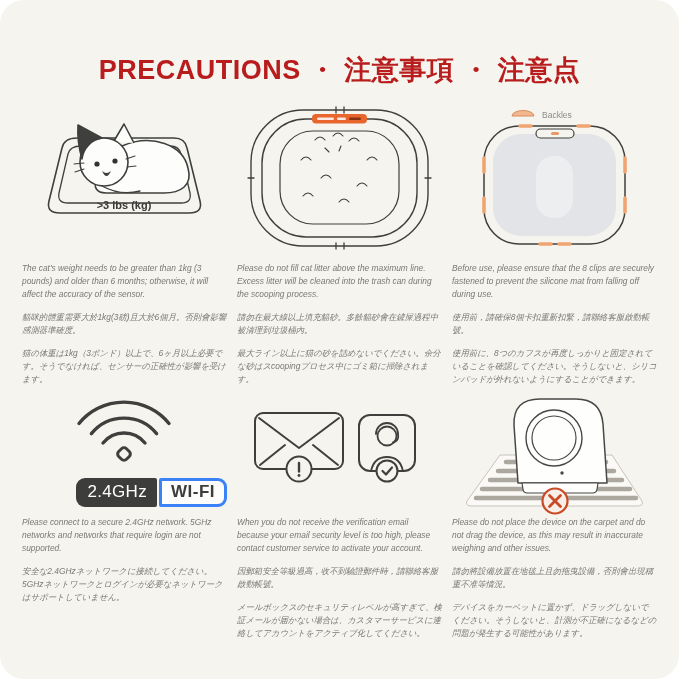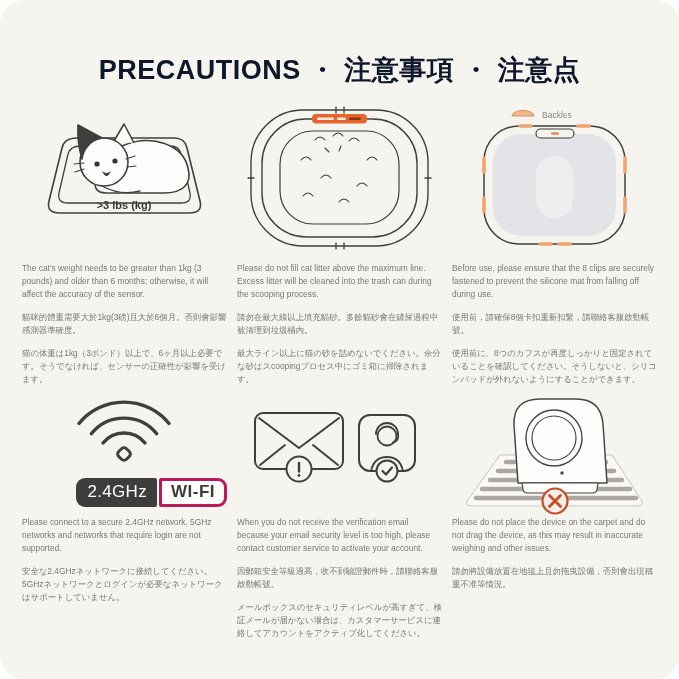--- a/index.html
+++ b/index.html
@@ -4,46 +4,46 @@
 <style>
   html,body { margin:0; padding:0; background:#ffffff; }
   .canvas {
     position:relative; width:679px; height:679px;
     background:#F5F4EE; border-radius:24px; overflow:hidden;
     font-family:"Liberation Sans","DejaVu Sans",sans-serif;
     color:#3A3A38;
   }
   .title {
     text-align:center; padding-top:52px;
-    font-size:27px; font-weight:bold; letter-spacing:0.5px; color:#0f172a;
+    font-size:27px; font-weight:bold; letter-spacing:0.5px; color:#b91c1c;
   }
   .grid {
     display:grid;
     grid-template-columns:205px 205px 205px;
     grid-template-rows:168px 122px 132px auto;
     column-gap:10px;
     padding:6px 22px 0 22px;
   }
   .illo { display:flex; flex-direction:column; align-items:flex-end; justify-content:center; }
   .txt p {
     margin:0 0 10px 0;
-    font-size:8.4px; line-height:1.55; color:#7B7874;
+    font-size:8.4px; line-height:1.55; color:#7B7874;font-style:italic;
   }
   svg { display:block; }
   svg text.mat-label { font-family:"Liberation Sans","DejaVu Sans",sans-serif; font-weight:bold; fill:#3A3A38; }
   svg text.legend-label { font-family:"Liberation Sans","DejaVu Sans",sans-serif; fill:#8E8B86; }
   .badge-row { display:flex; align-items:stretch; justify-content:center; margin-top:4px; }
   .badge-dark {
     background:#3D3D3B; color:#FFFFFF; font-weight:normal; font-size:17px;
     padding:4px 10px 5px 12px; border-radius:9px 2px 2px 9px; letter-spacing:0.3px;
     display:flex; align-items:center;
   }
   .badge-light {
     background:#FDFDFB; color:#3D3D3B; font-weight:bold; font-size:17px;
-    padding:1px 9px 2px 9px; border:3px solid #be185d; border-radius:2px 9px 9px 2px;
+    padding:1px 9px 2px 9px; border:3px solid #3b82f6; border-radius:2px 9px 9px 2px;
     margin-left:2px; letter-spacing:0.5px;
     display:flex; align-items:center;
   }
 </style>
 </head>
 <body>
 
 <div class="canvas">
 
   <div class="title">PRECAUTIONS ・ 注意事項 ・ 注意点</div>
@@ -223,16 +223,17 @@
       <p>安全な2.4GHzネットワークに接続してください。5GHzネットワークとログインが必要なネットワークはサポートしていません。</p>
     </div>
     <div class="txt">
       <p>When you do not receive the verification email because your email security level is too high, please contact customer service to activate your account.</p>
       <p>因郵箱安全等級過高，收不到驗證郵件時，請聯絡客服啟動帳號。</p>
       <p>メールボックスのセキュリティレベルが高すぎて、検証メールが届かない場合は、カスタマーサービスに連絡してアカウントをアクティブ化してください。</p>
     </div>
     <div class="txt">
       <p>Please do not place the device on the carpet and do not drag the device, as this may result in inaccurate weighing and other issues.</p>
       <p>請勿將設備放置在地毯上且勿拖曳設備，否則會出現稱重不准等情況。</p>
+      <p>デバイスをカーペットに置かず、ドラッグしないでください。そうしないと、計測が不正確になるなどの問題が発生する可能性があります。</p>
     </div>
 
   </div>
 </div>
 
 </body></html>

